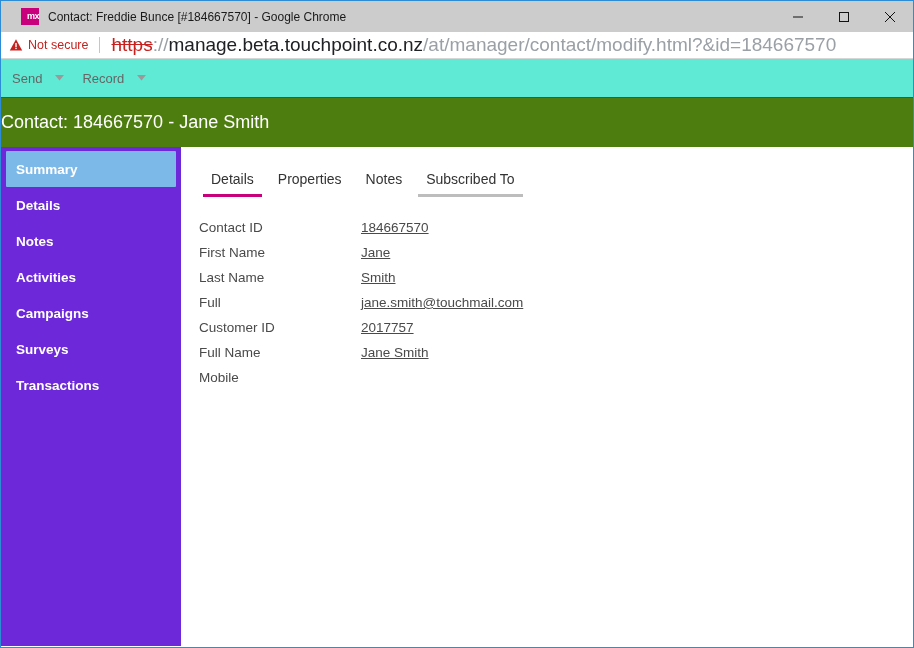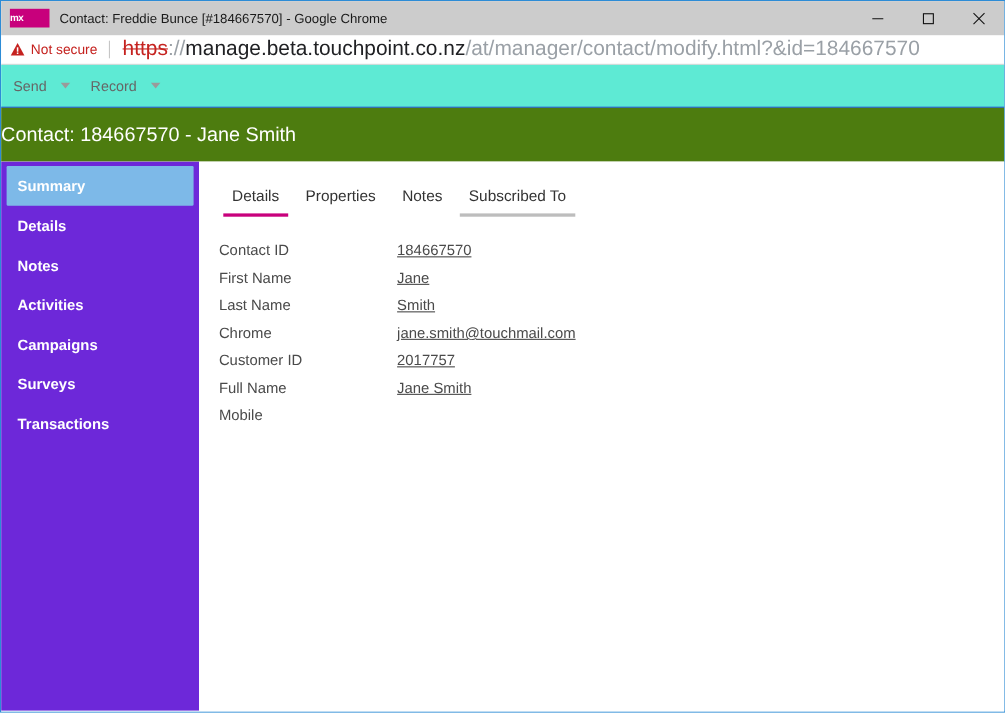--- a/index.html
+++ b/index.html
@@ -23,30 +23,30 @@
 
   
   #titlebar {
     position: relative;
     height: 31px;
     background: #cccccc;
     display: flex;
     align-items: center;
   }
   #favicon {
-    width: 36px;
+    width: 18px;
     height: 17px;
-    margin-left: 8px;
+    margin-left: 20px;
     margin-right: 9px;
     background: #C8007C;
     color: #ffffff;
     font-size: 9px;
     font-weight: bold;
     line-height: 17px;
-    text-align: left;
+    text-align: right;
     letter-spacing: -0.5px;
     font-family: "Liberation Sans", sans-serif;
     flex: 0 0 auto;
   }
   #window-title {
     font-size: 12px;
     color: #1a1a1a;
     white-space: nowrap;
     font-family: "Liberation Sans", sans-serif;
   }
@@ -350,21 +350,21 @@
         </div>
         <div class="field-row">
           <span class="field-label">First Name</span>
           <span class="field-value">Jane</span>
         </div>
         <div class="field-row">
           <span class="field-label">Last Name</span>
           <span class="field-value">Smith</span>
         </div>
         <div class="field-row">
-          <span class="field-label">Chrome</span>
+          <span class="field-label">Full</span>
           <span class="field-value">jane.smith@touchmail.com</span>
         </div>
         <div class="field-row">
           <span class="field-label">Customer ID</span>
           <span class="field-value">2017757</span>
         </div>
         <div class="field-row">
           <span class="field-label">Full Name</span>
           <span class="field-value">Jane Smith</span>
         </div>

